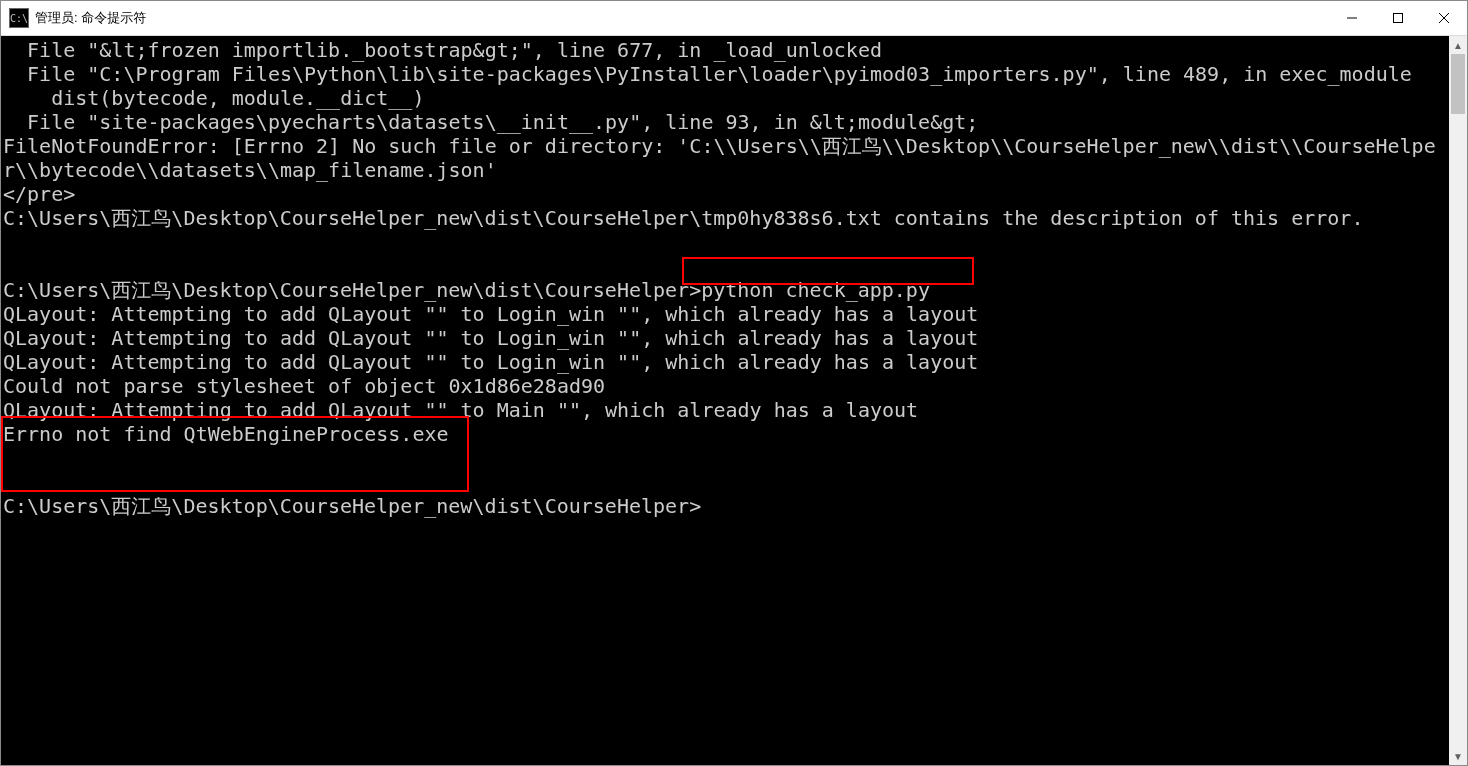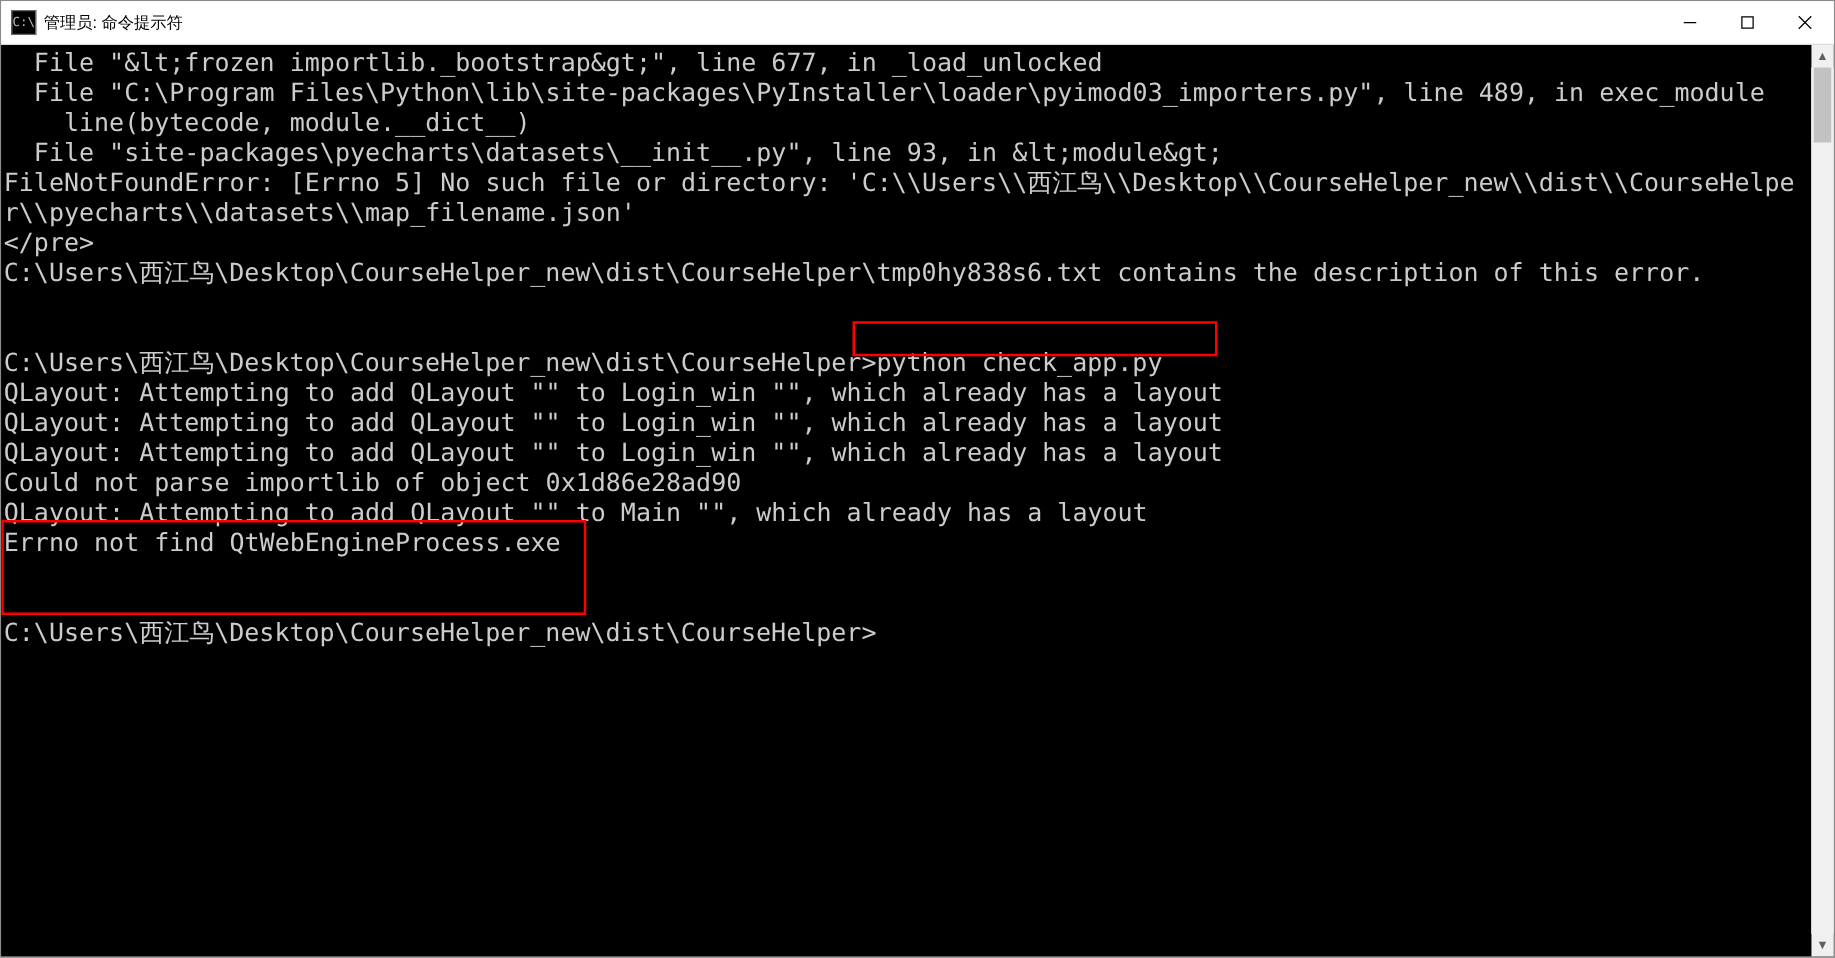--- a/index.html
+++ b/index.html
@@ -151,33 +151,33 @@
             <line x1="1" y1="1" x2="11" y2="11"></line>
             <line x1="11" y1="1" x2="1" y2="11"></line>
           </svg>
       </div>
     </div>
   </div>
 
   <div class="terminal-wrap">
     <div class="terminal" id="terminal"><span>  File "&amp;lt;frozen importlib._bootstrap&amp;gt;", line 677, in _load_unlocked</span>
 <span>  File "C:\Program Files\Python\lib\site-packages\PyInstaller\loader\pyimod03_importers.py", line 489, in exec_module</span>
-<span>    line(bytecode, module.__dict__)</span>
+<span>    dist(bytecode, module.__dict__)</span>
 <span>  File "site-packages\pyecharts\datasets\__init__.py", line 93, in &amp;lt;module&amp;gt;</span>
-<span>FileNotFoundError: [Errno 5] No such file or directory: 'C:\\Users\\西江鸟\\Desktop\\CourseHelper_new\\dist\\CourseHelpe</span>
-<span>r\\pyecharts\\datasets\\map_filename.json'</span>
+<span>FileNotFoundError: [Errno 2] No such file or directory: 'C:\\Users\\西江鸟\\Desktop\\CourseHelper_new\\dist\\CourseHelpe</span>
+<span>r\\bytecode\\datasets\\map_filename.json'</span>
 <span>&lt;/pre&gt;</span>
 <span>C:\Users\西江鸟\Desktop\CourseHelper_new\dist\CourseHelper\tmp0hy838s6.txt contains the description of this error.</span>
 <span></span>
 <span></span>
 <span>C:\Users\西江鸟\Desktop\CourseHelper_new\dist\CourseHelper&gt;python check_app.py</span>
 <span>QLayout: Attempting to add QLayout "" to Login_win "", which already has a layout</span>
 <span>QLayout: Attempting to add QLayout "" to Login_win "", which already has a layout</span>
 <span>QLayout: Attempting to add QLayout "" to Login_win "", which already has a layout</span>
-<span>Could not parse importlib of object 0x1d86e28ad90</span>
+<span>Could not parse stylesheet of object 0x1d86e28ad90</span>
 <span>QLayout: Attempting to add QLayout "" to Main "", which already has a layout</span>
 <span>Errno not find QtWebEngineProcess.exe</span>
 <span></span>
 <span></span>
 <span>C:\Users\西江鸟\Desktop\CourseHelper_new\dist\CourseHelper&gt;</span>
 
       <div class="highlight-box hl1"></div>
       <div class="highlight-box hl2"></div>
     </div>
     <div class="scrollbar">

